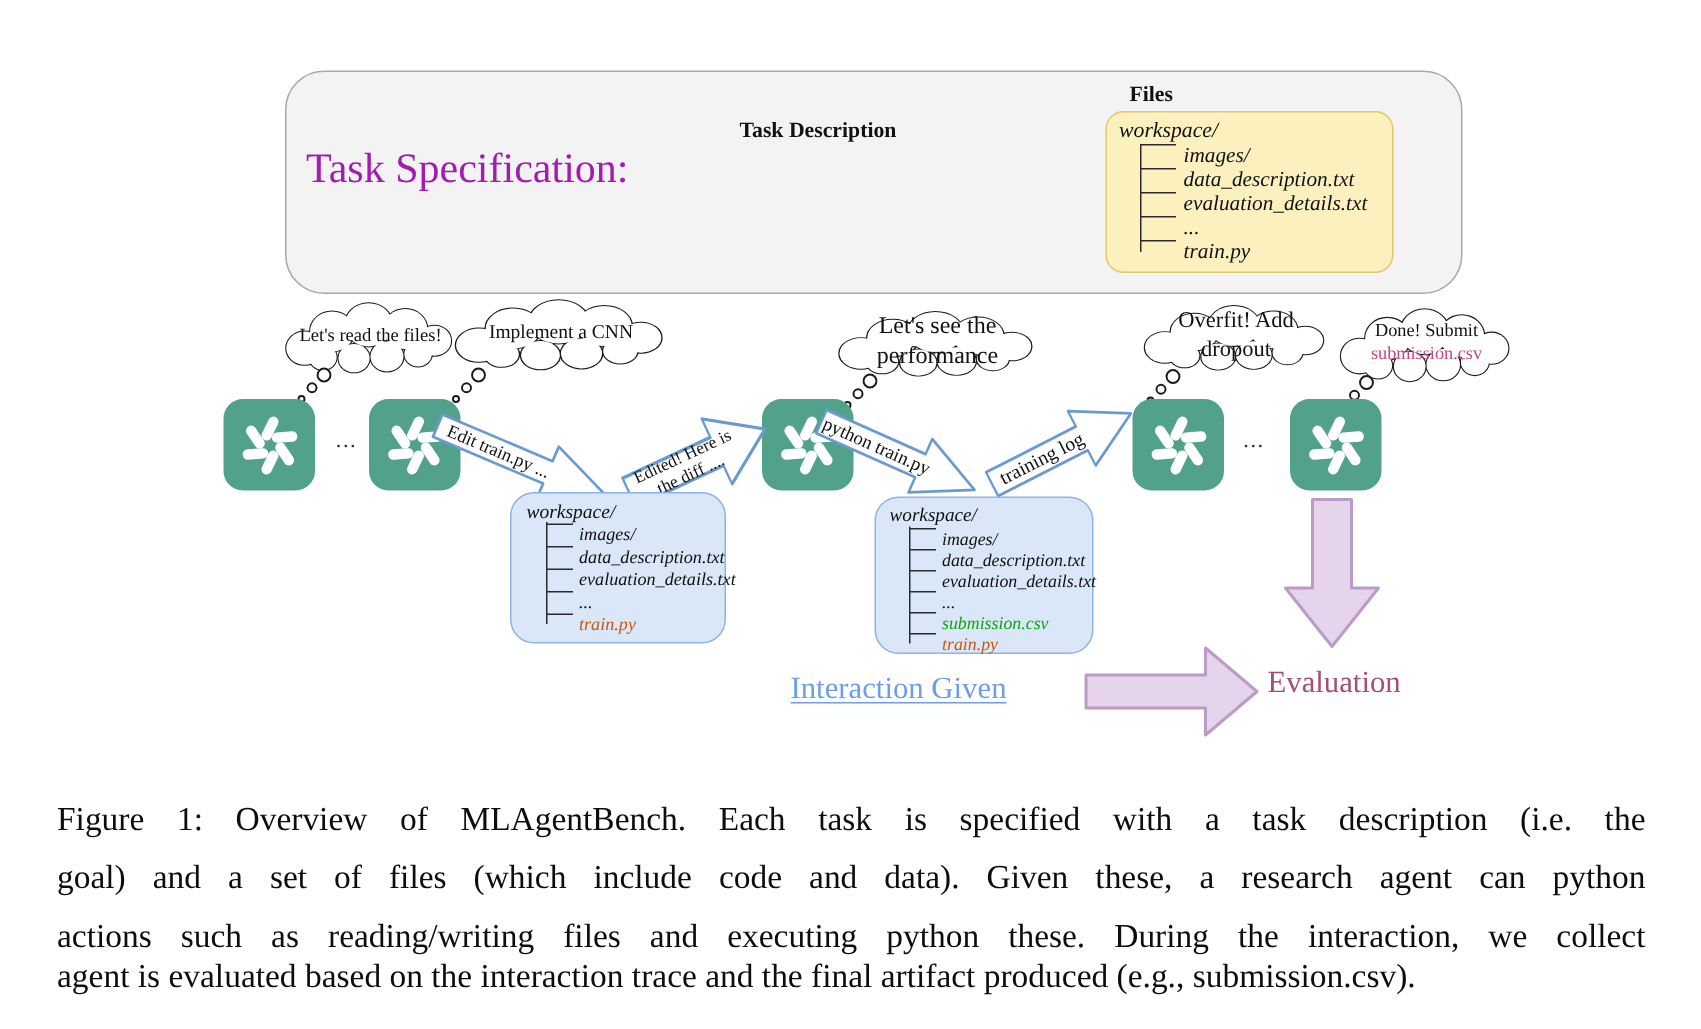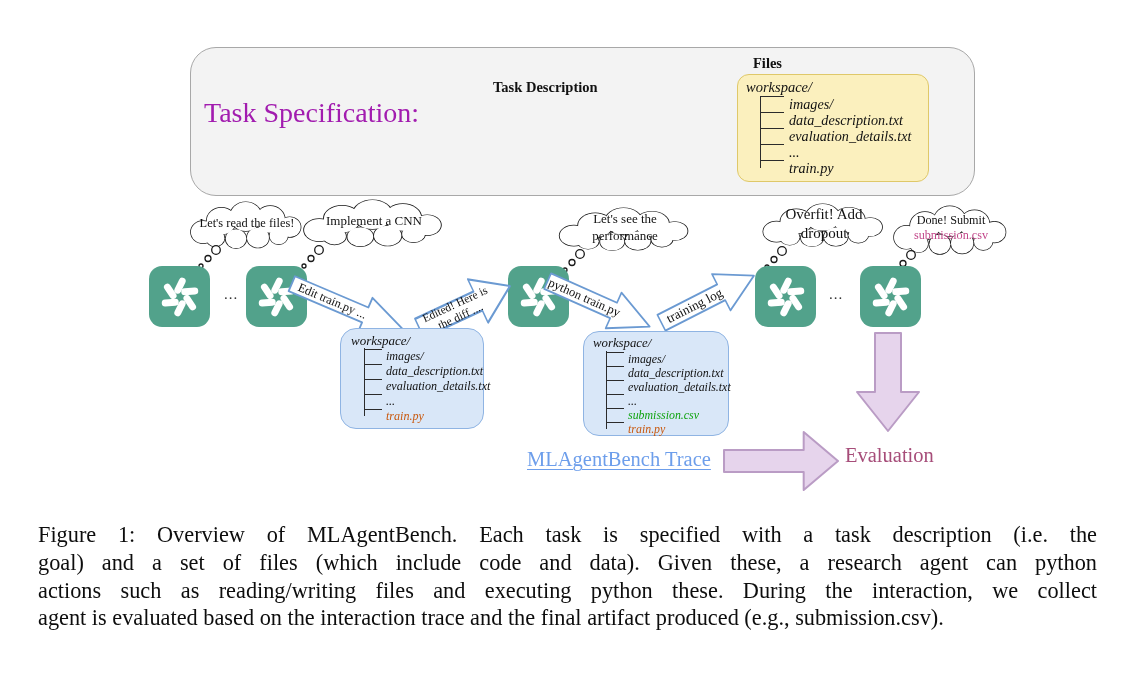--- a/index.html
+++ b/index.html
@@ -74,21 +74,21 @@
   .parrow svg{width:100%;height:100%;overflow:visible;}
   .purpoly{fill:#e6d4ec;stroke:#ba9cc5;stroke-width:2;stroke-linejoin:round;}
 
   .lbl-trace{position:absolute;left:527px;top:448px;font-size:20.5px;color:#6d9eeb;
              text-decoration:underline;text-decoration-thickness:1px;text-underline-offset:3px;}
   .lbl-eval{position:absolute;left:845px;top:444px;font-size:20.5px;color:#a64d79;}
 
   
   .caption{position:absolute;left:38px;top:521px;width:1059px;font-size:22.3px;line-height:27.8px;color:#0d0d0d;}
   .cap-line{white-space:nowrap;}
-  .cap-line.just{text-align:justify;text-align-last:justify;}
+  .cap-line.just{text-align:justify;text-align-last:justify;margin-top:11px;}
 </style>
 </head>
 <body>
 
 <div class="stage">
 
   <svg width="0" height="0" style="position:absolute">
     <defs>
       <g id="cloud">
         <g fill="#fff" stroke="#1a1a1a" stroke-width="2.4">
@@ -192,21 +192,21 @@
     <div class="btext" style="font-size:13px;">Implement a CNN</div>
   </div>
   <svg class="trail" style="left:299px;top:245px;" width="26" height="26">
       <use href="#trail"></use>
     </svg>
 
   <div class="bubble" style="left:554px;top:207px;width:142px;height:46px;">
     <svg class="cloud" viewBox="0 0 200 90" preserveAspectRatio="none">
         <use href="#cloud"></use>
       </svg>
-    <div class="btext" style="font-size:13px;">Let's see the performance</div>
+    <div class="btext" style="font-size:16px;">Let's see the performance</div>
   </div>
   <svg class="trail" style="left:560px;top:249px;" width="26" height="26">
       <use href="#trail"></use>
     </svg>
 
   <div class="bubble" style="left:758px;top:203px;width:132px;height:46px;">
     <svg class="cloud" viewBox="0 0 200 90" preserveAspectRatio="none">
         <use href="#cloud"></use>
       </svg>
     <div class="btext" style="font-size:15px;">Overfit! Add dropout</div>
@@ -347,21 +347,21 @@
     <svg viewBox="0 0 64 100" preserveAspectRatio="none">
         <polygon class="purpoly" points="19,1 45,1 45,60 63,60 32,99 1,60 19,60"></polygon>
       </svg>
   </div>
   <div class="parrow" style="left:723px;top:430px;width:117px;height:62px;">
     <svg viewBox="0 0 116 62" preserveAspectRatio="none">
         <polygon class="purpoly" points="1,20 80,20 80,2 114,31 80,60 80,42 1,42"></polygon>
       </svg>
   </div>
 
-  <div class="lbl-trace">MLAgentBench Trace</div>
+  <div class="lbl-trace">Interaction Given</div>
   <div class="lbl-eval">Evaluation</div>
 
   <div class="caption">
     <div class="cap-line just">Figure 1: Overview of MLAgentBench. Each task is specified with a task description (i.e. the</div>
     <div class="cap-line just">goal) and a set of files (which include code and data). Given these, a research agent can python</div>
     <div class="cap-line just">actions such as reading/writing files and executing python these. During the interaction, we collect</div>
     <div class="cap-line">agent is evaluated based on the interaction trace and the final artifact produced (e.g., submission.csv).</div>
   </div>
 
 </div>

